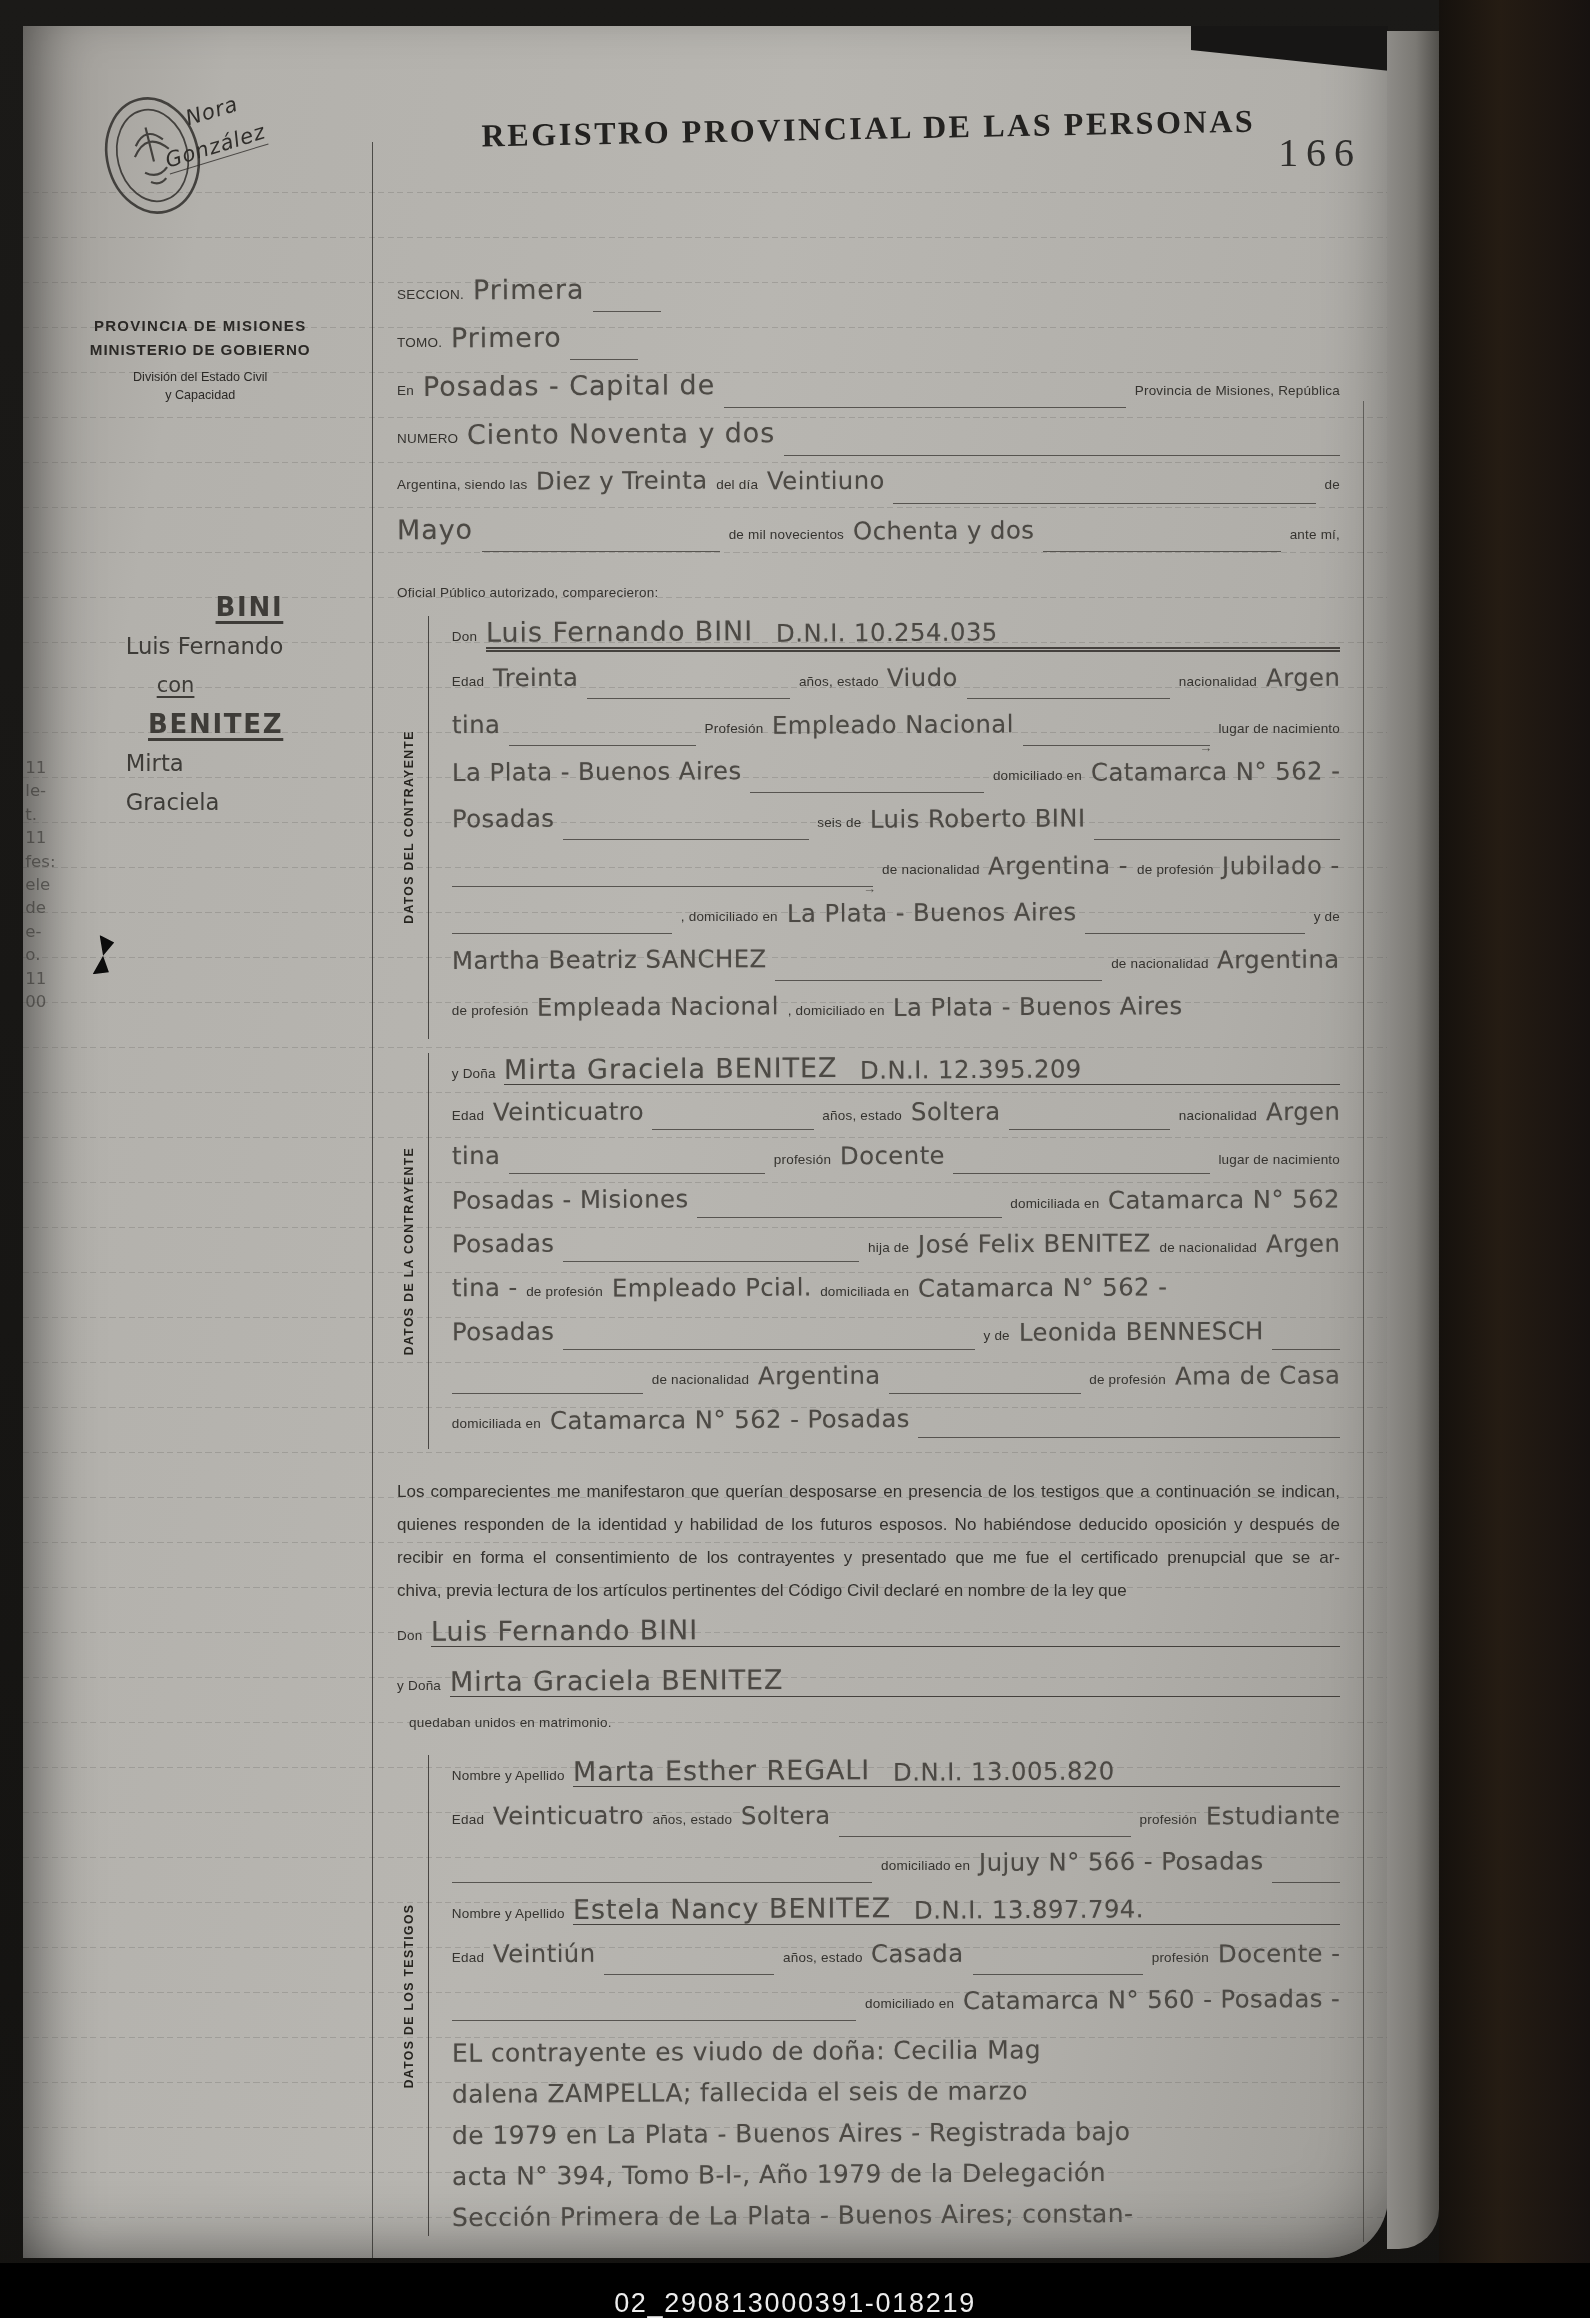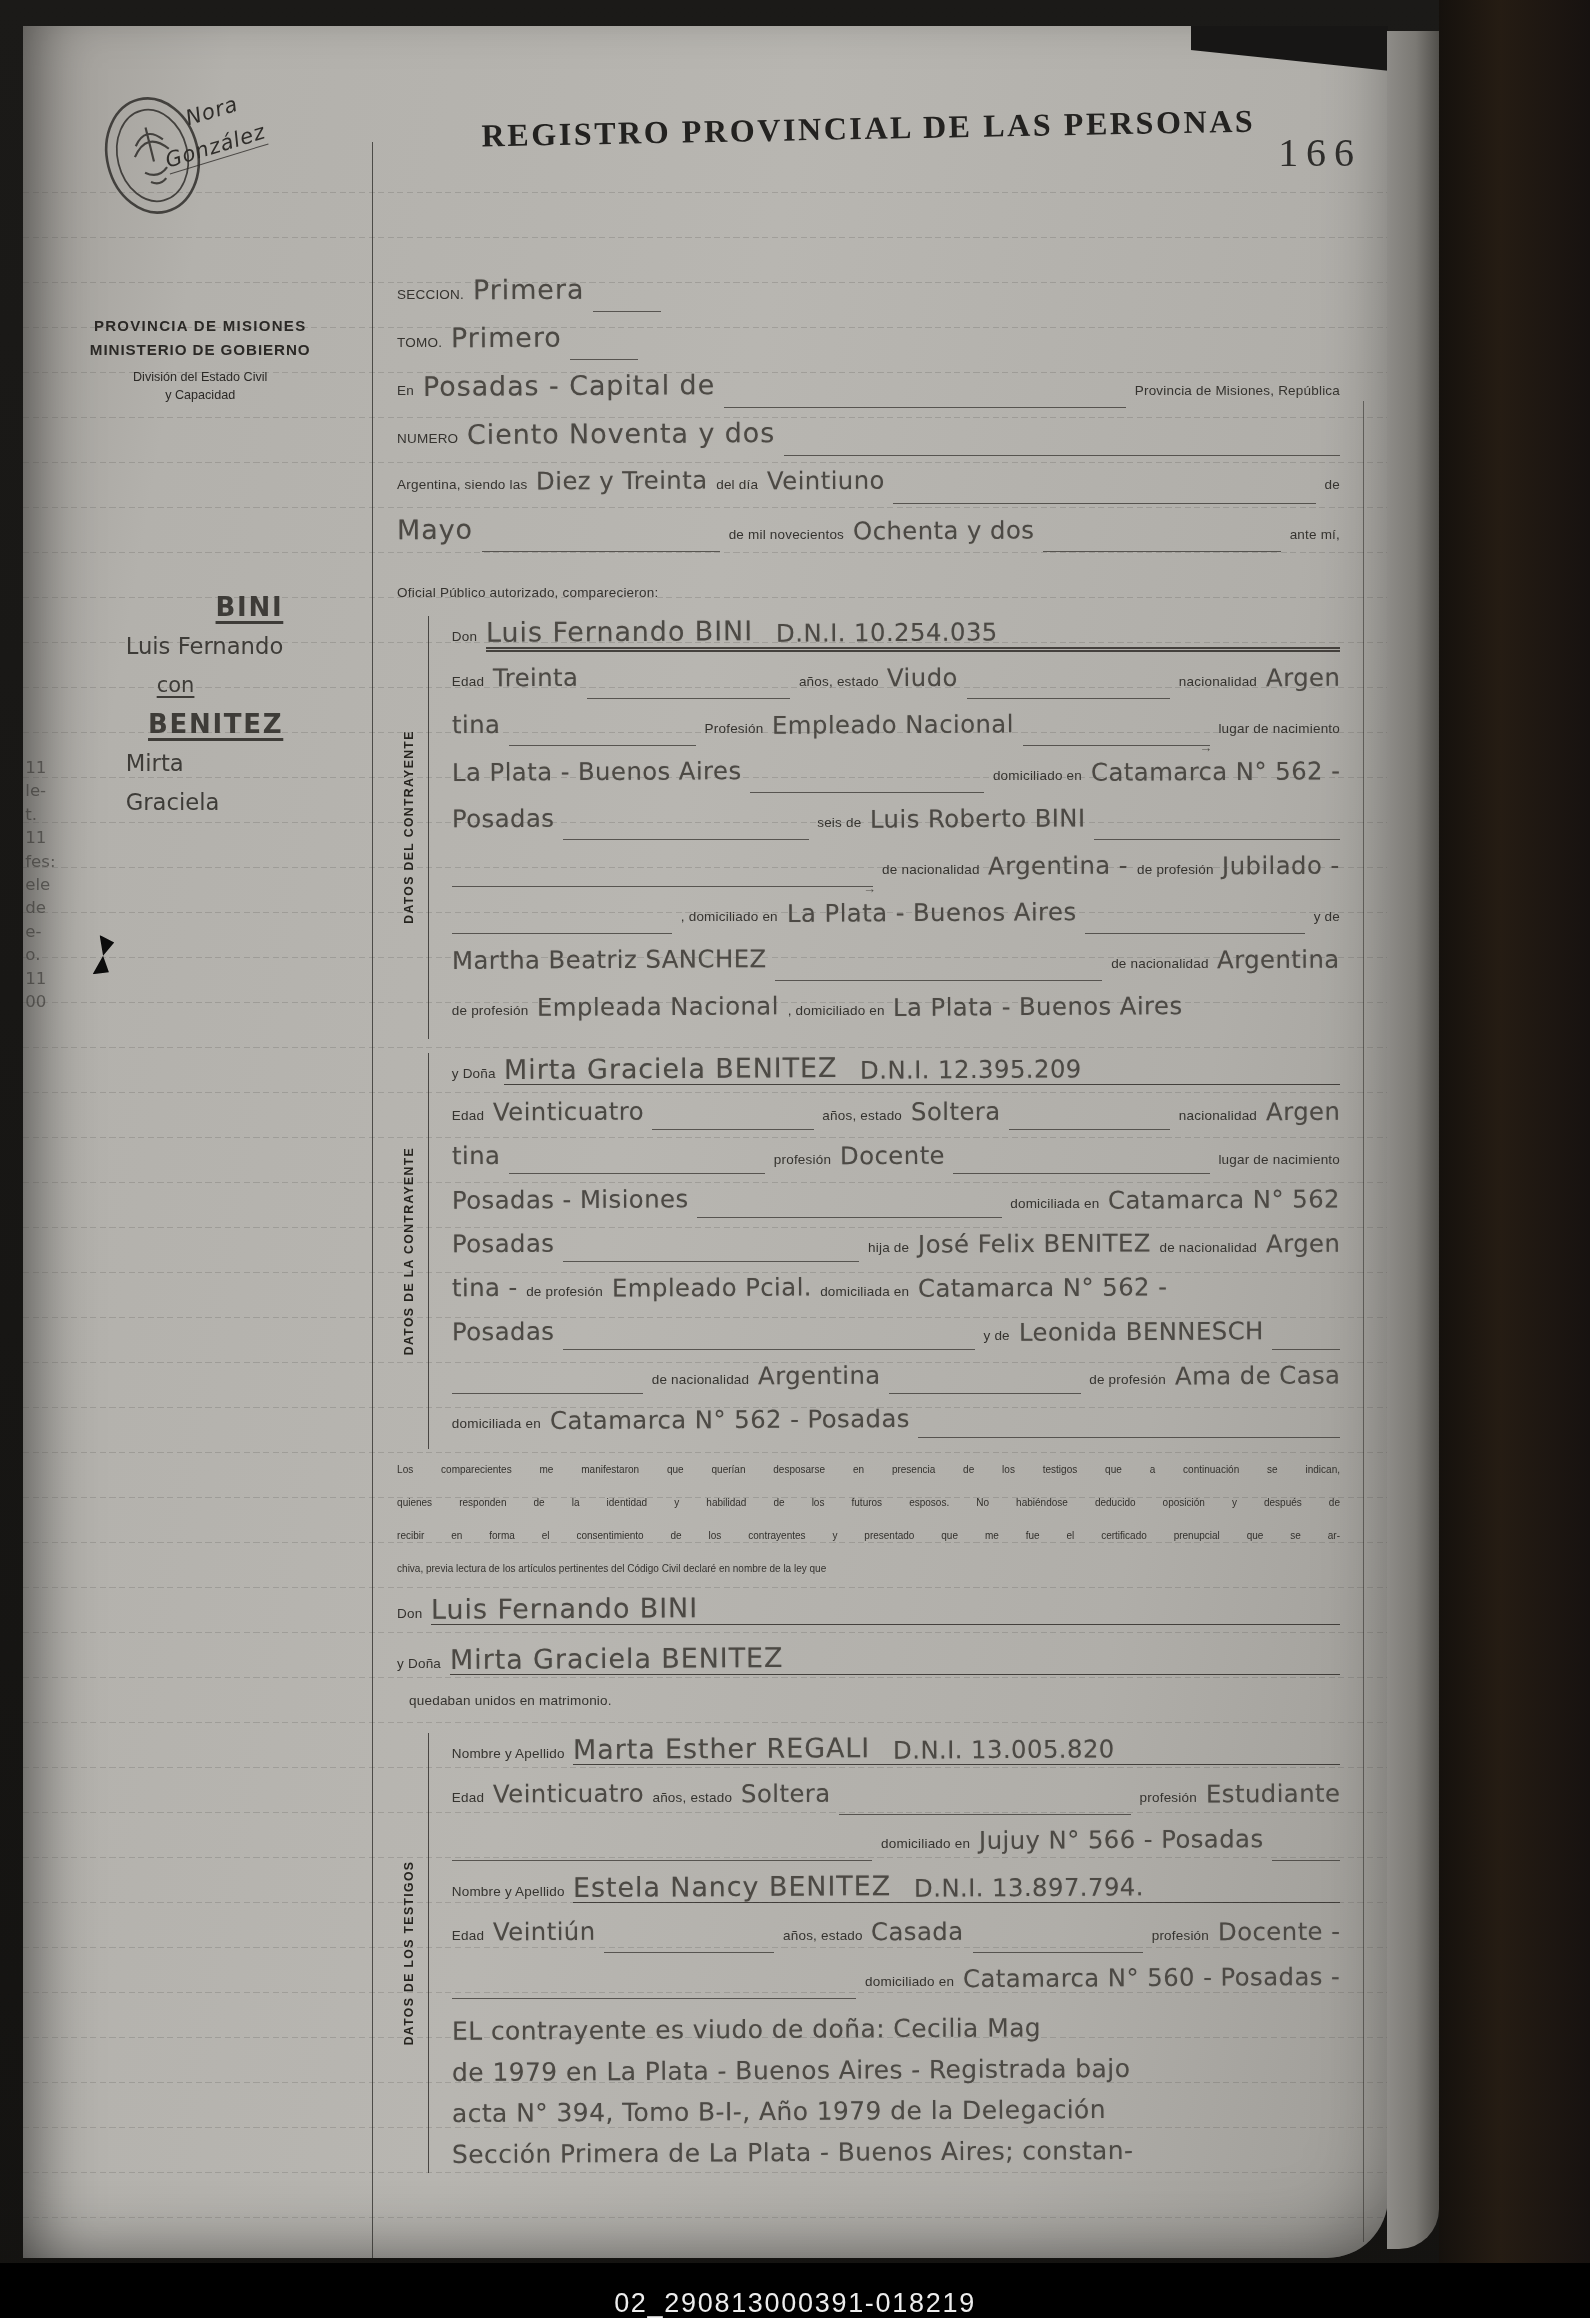--- a/index.html
+++ b/index.html
@@ -39,21 +39,21 @@
   .oficial-row{height:38px;display:flex;align-items:flex-end;padding-bottom:7px;}
   .section{position:relative;border-left:1.7px solid rgba(45,43,40,.8);padding-left:22.7px;margin-left:31px;}
   .section .r{height:47px;}
   .sec-bride{margin-top:14px;}
   .sec-bride .r{height:44px;}
   .sec-groom{margin-top:8.7px;}
   .sec-wit{margin-top:7px;}
   .sec-wit .r{height:46px;}
   .vlab{position:absolute;left:-27px;top:50%;transform:translateY(-50%) rotate(180deg);writing-mode:vertical-rl;
         font-family:"Liberation Sans",sans-serif;font-weight:bold;font-size:12.2px;letter-spacing:1.4px;color:#26241f;white-space:nowrap;}
-  .para{margin-top:4px;font-family:"Liberation Sans",sans-serif;font-size:10px;color:#33312d;}
+  .para{margin-top:26px;font-family:"Liberation Sans",sans-serif;font-size:17px;color:#33312d;}
   .para div{line-height:33px;height:33px;overflow:hidden;}
   .para .j{text-align:justify;text-align-last:justify;}
   .vows{margin-top:8.7px;}
   .vows .r{height:50px;}
   .vows .r.closing{height:33px;margin-left:12px;}
   .note{height:41px;display:flex;align-items:center;}
   .note .hw{font-size:25px;}
   
   .seal-svg{position:absolute;left:77px;top:64px;transform:rotate(-14deg);opacity:.92;}
   .sig{position:absolute;font-family:"DejaVu Sans",sans-serif;color:#2f2d2a;font-size:21px;font-style:italic;letter-spacing:0.9px;}
@@ -388,20 +388,23 @@
         </div>
         <div class="r">
           <span class="fl"></span>
           <span class="lb">domiciliado en</span>
           <span class="hw">Catamarca N° 560 - Posadas -</span>
         </div>
         <div class="note">
           <span class="hw">EL contrayente es viudo de doña: Cecilia Mag</span>
         </div>
         <div class="note">
+          <span class="hw">dalena ZAMPELLA; fallecida el seis de marzo</span>
+        </div>
+        <div class="note">
           <span class="hw">de 1979 en La Plata - Buenos Aires - Registrada bajo</span>
         </div>
         <div class="note">
           <span class="hw">acta N° 394, Tomo B-I-, Año 1979 de la Delegación</span>
         </div>
         <div class="note">
           <span class="hw">Sección Primera de La Plata - Buenos Aires; constan-</span>
         </div>
       </div>
 

